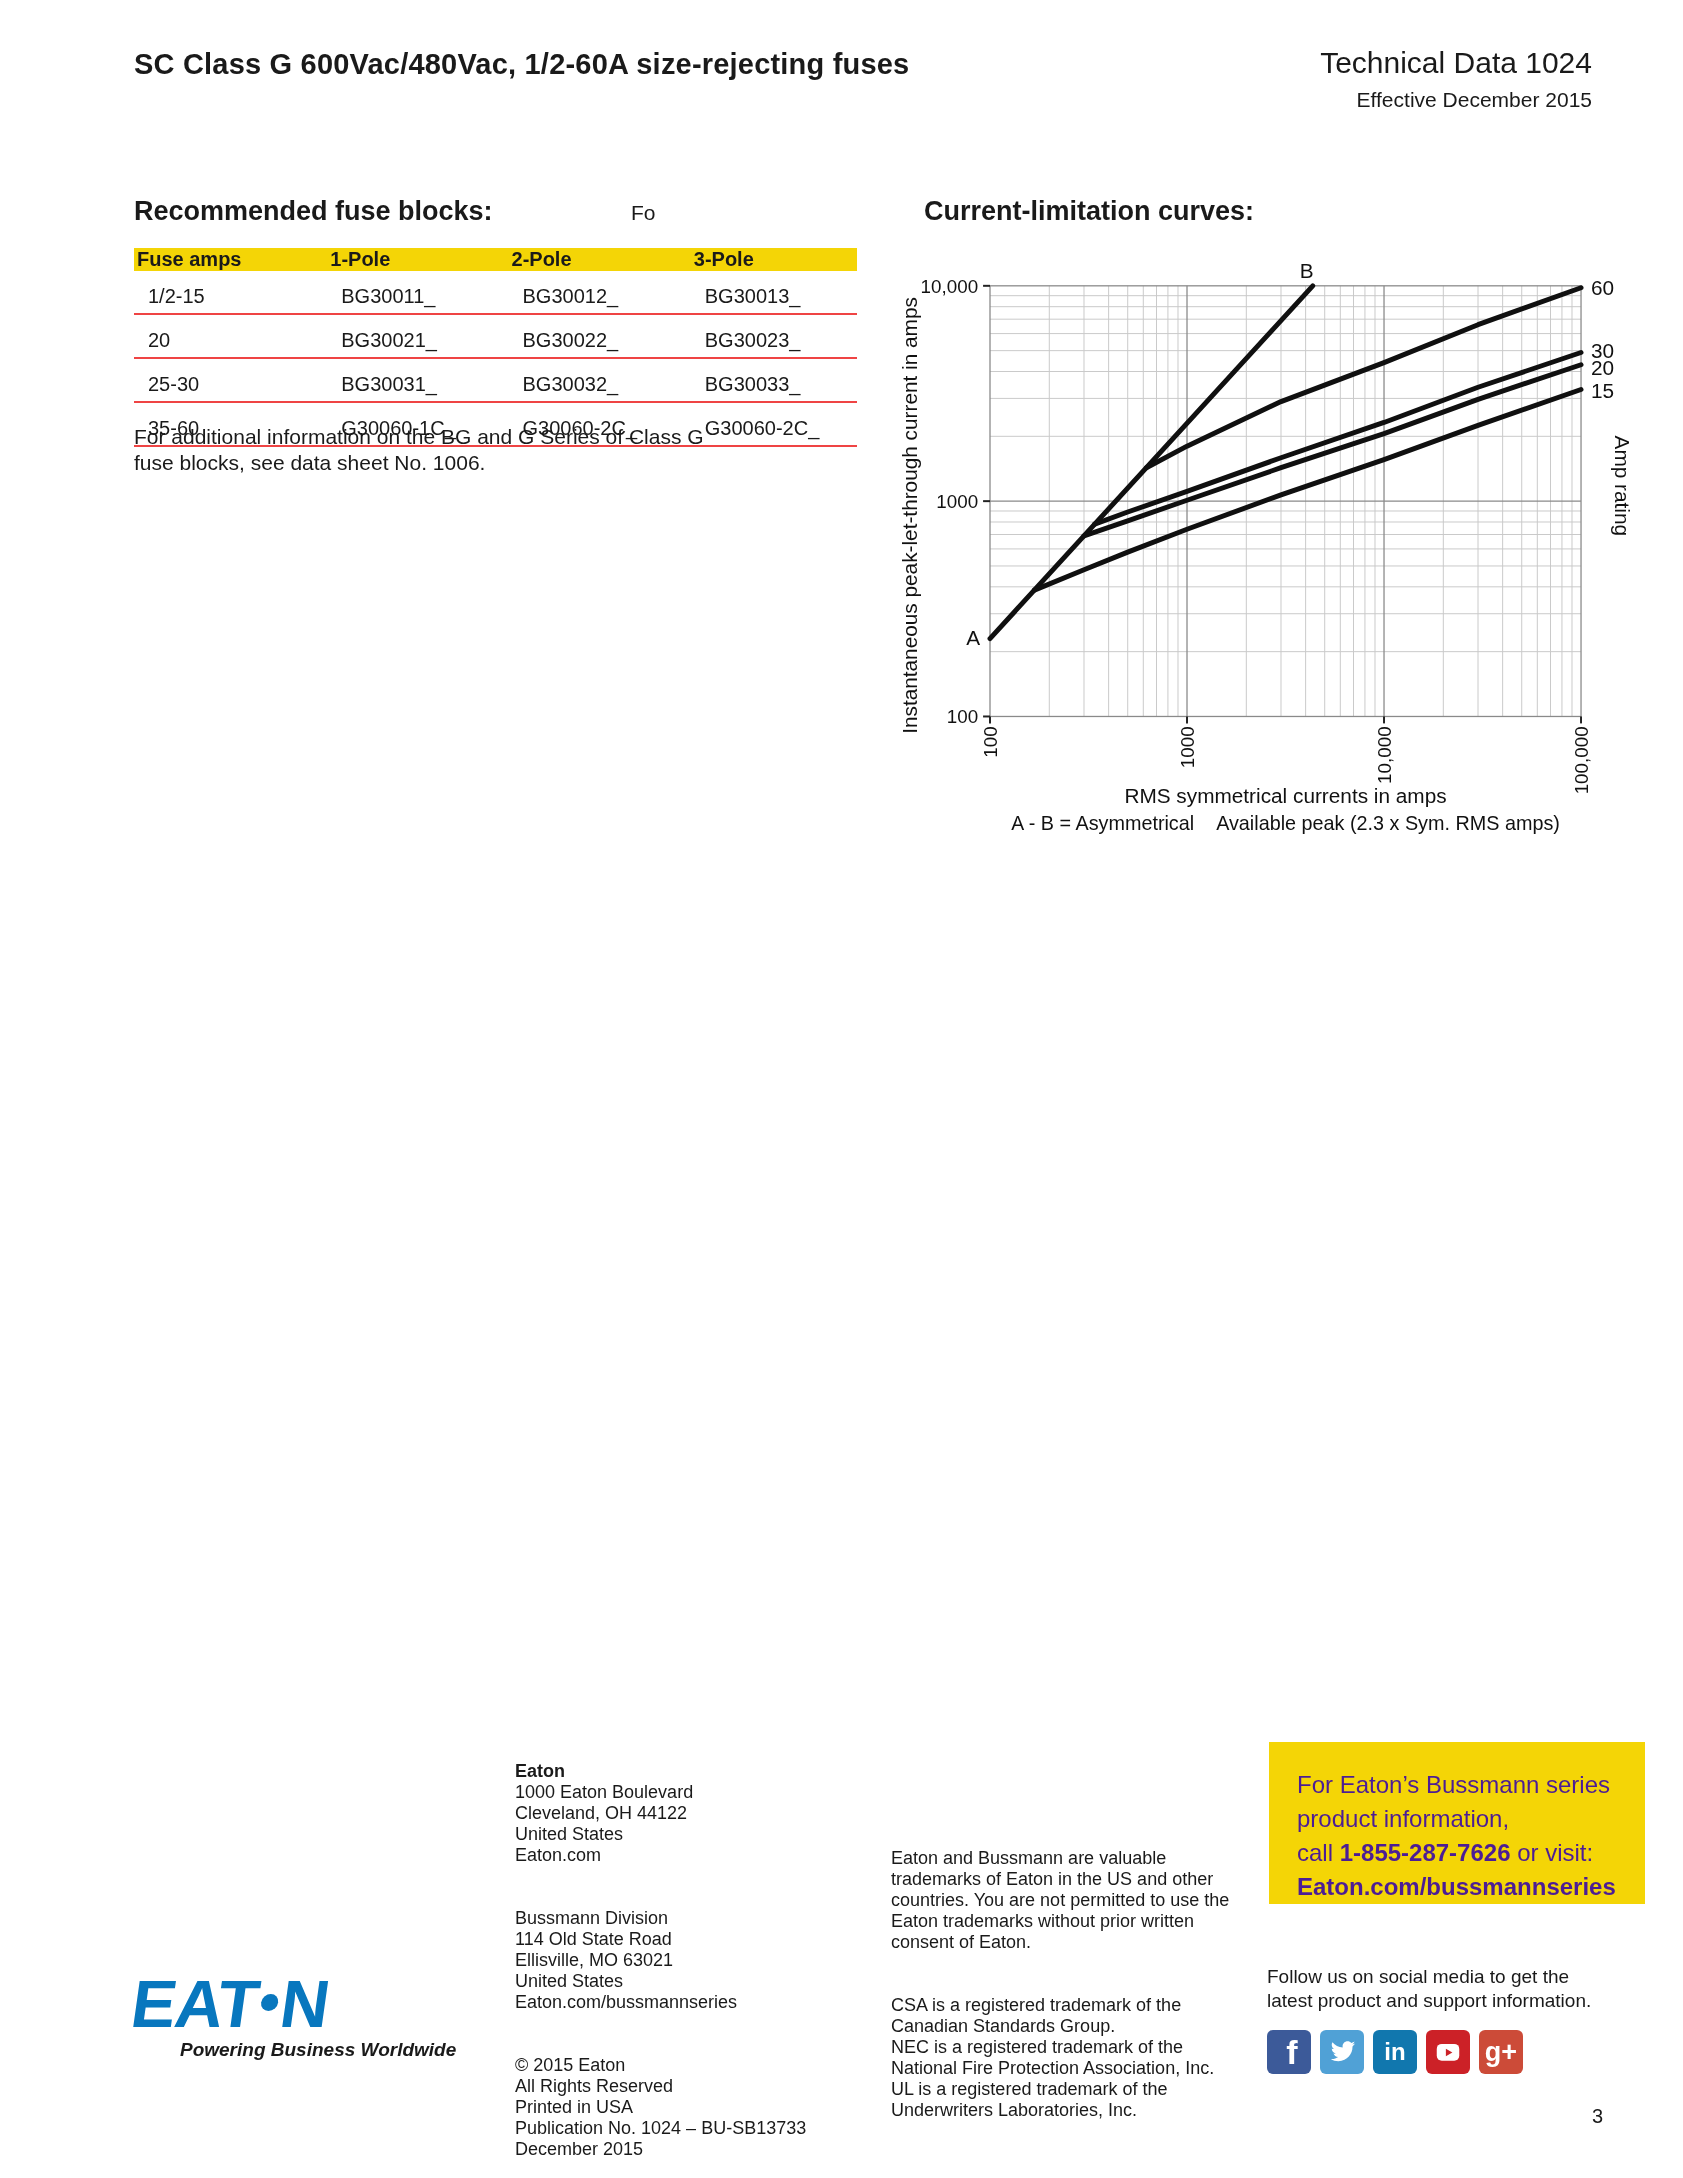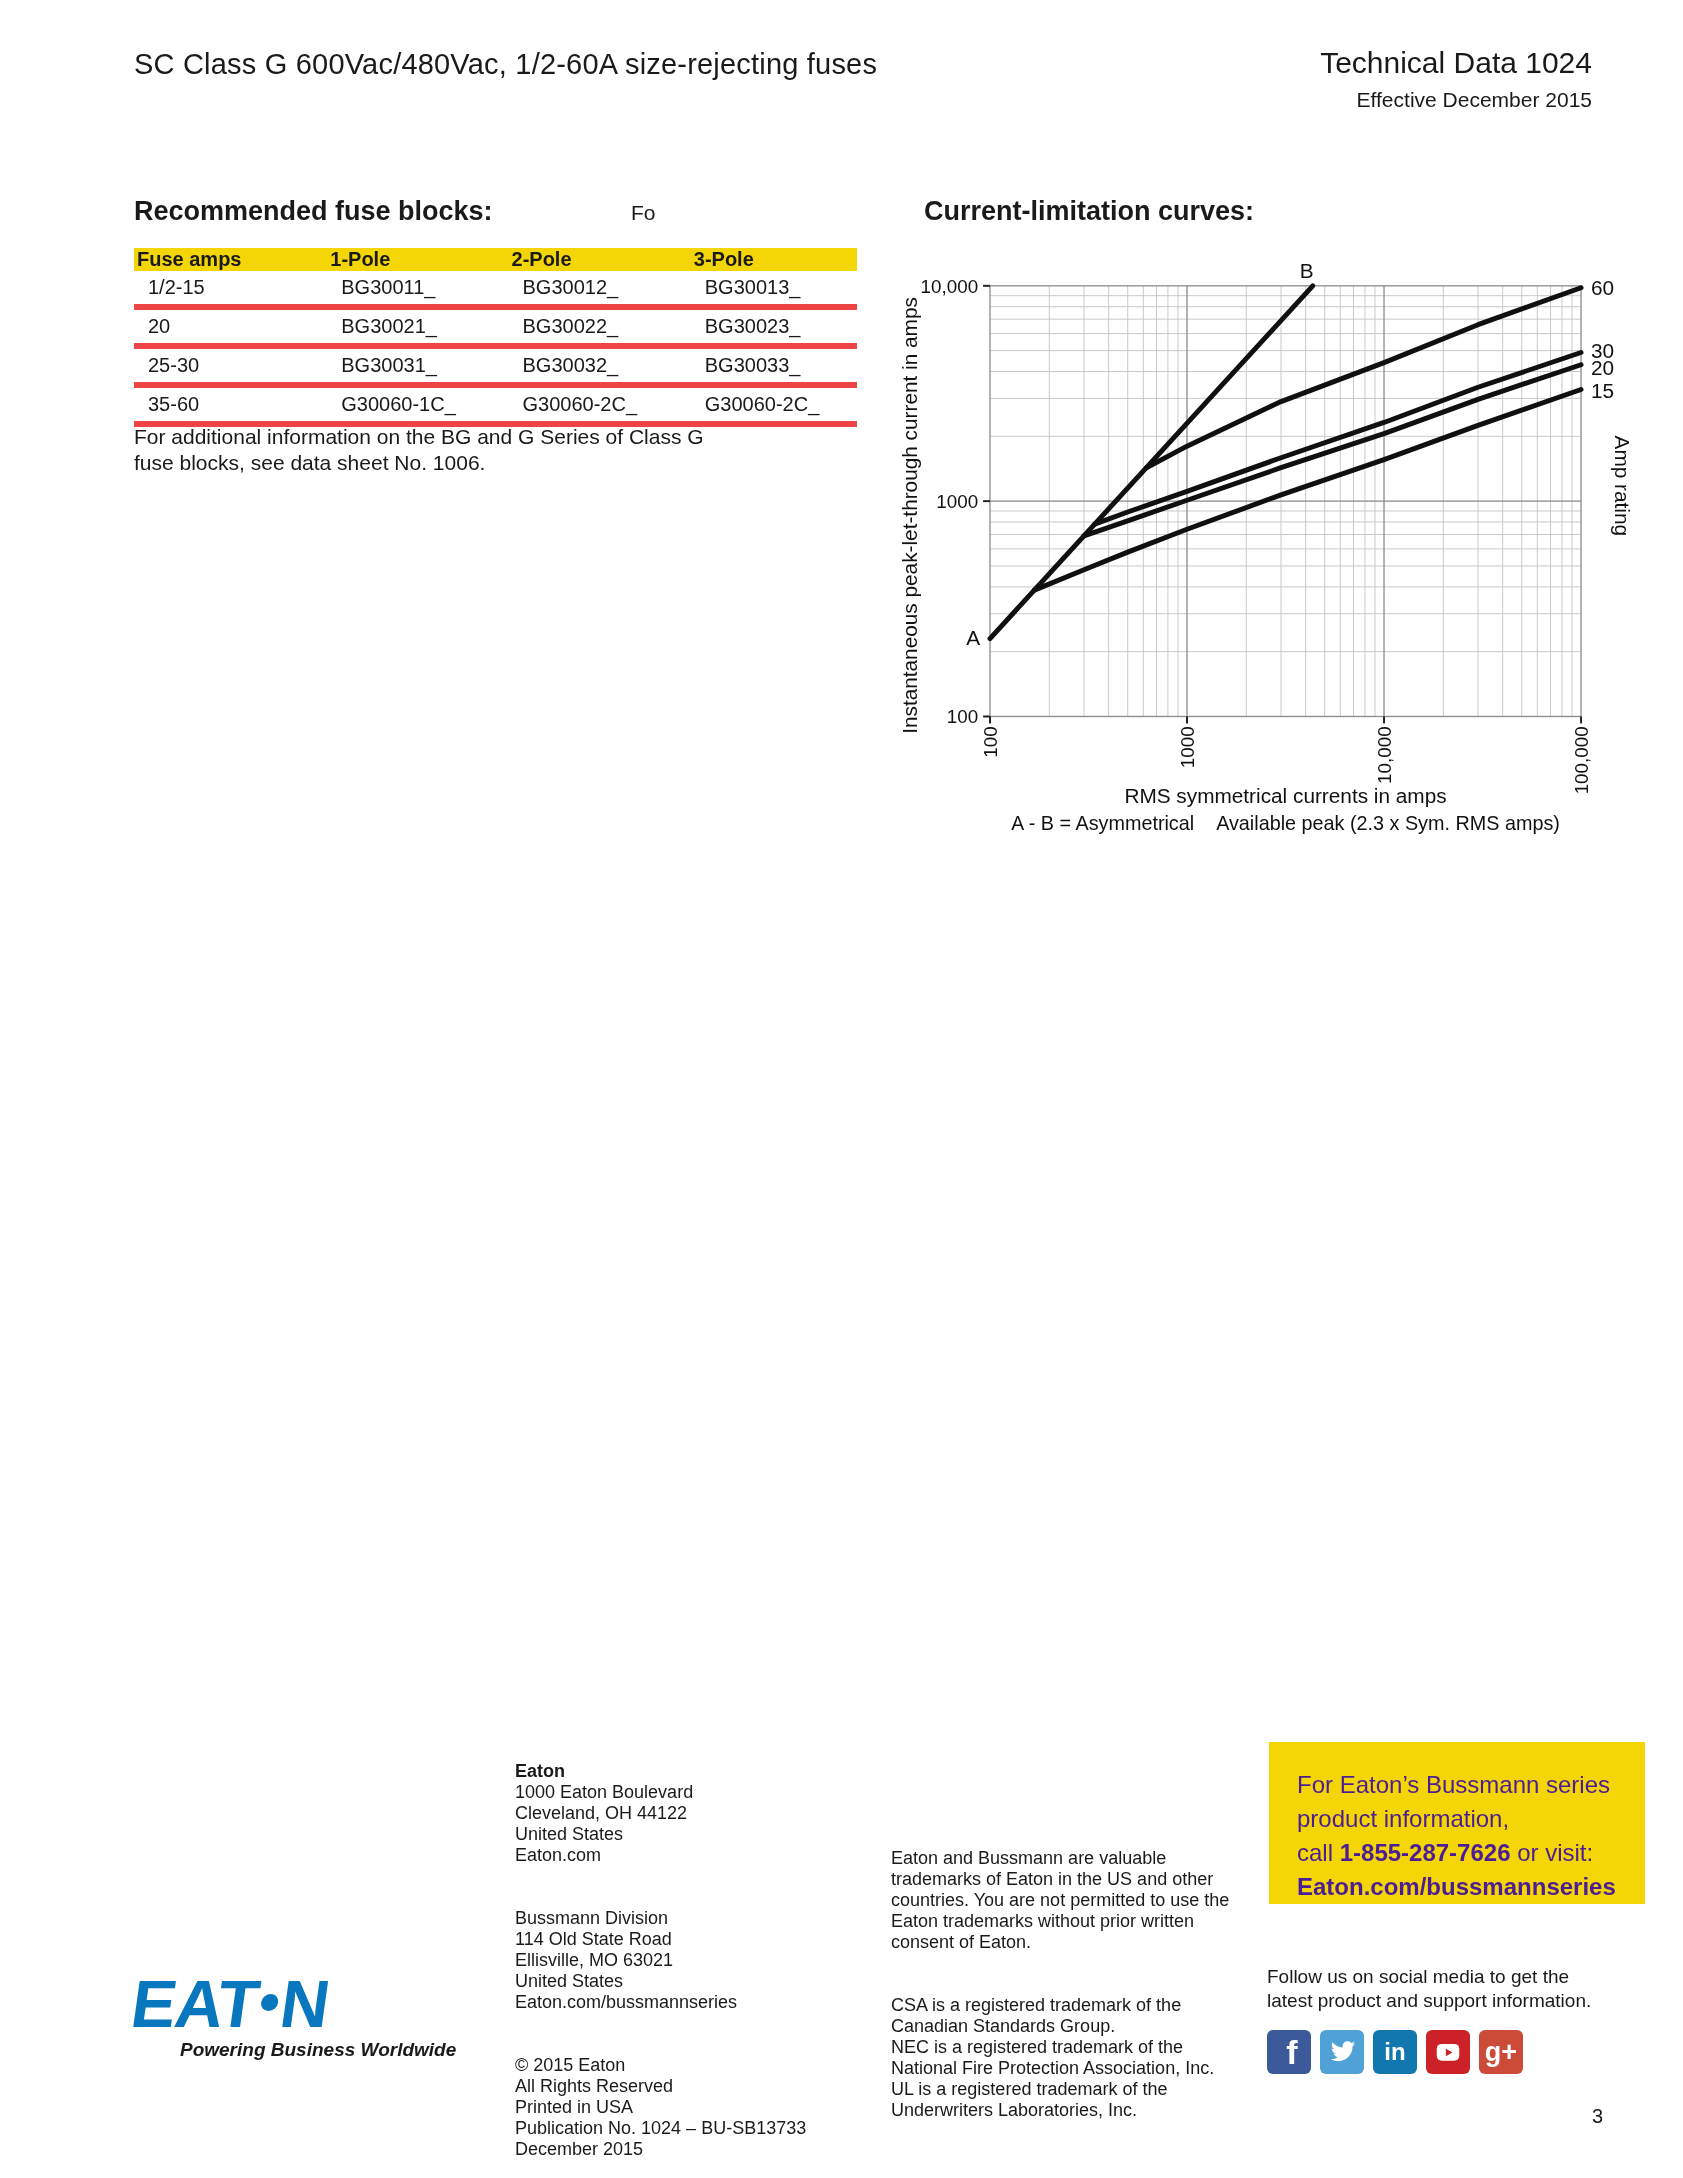--- a/index.html
+++ b/index.html
@@ -1,33 +1,33 @@
 <!DOCTYPE html>
 <html style="--yellow: #F4D506; --eblue: #0877BE; --c-fb: #3C5A99; --c-tw: #50A1D6; --c-li: #1177AE; --c-yt: #CC2127; --c-gp: #CC4B38;"><head>
 <meta charset="utf-8">
 <style>
   html,body{margin:0;padding:0;background:#ffffff;}
   .page{position:relative;width:1683px;height:2178px;background:#fff;overflow:hidden;
         font-family:"Liberation Sans",sans-serif;color:#1a1a1a;}
 
   
-  .doc-title{position:absolute;left:134px;top:48px;font-size:29px;font-weight:400;letter-spacing:0.2px;}
+  .doc-title{position:absolute;left:134px;top:48px;font-size:29px;font-weight:700;letter-spacing:0.2px;}
   .hdr-right{position:absolute;right:91px;top:46px;text-align:right;}
   .hdr-right .td{font-size:30px;font-weight:400;}
   .hdr-right .eff{font-size:21px;margin-top:8px;}
 
   
   .sec-h{position:absolute;font-size:27px;font-weight:700;}
   .stray{position:absolute;left:631px;top:201px;font-size:21px;}
 
   
   .fuse-table{position:absolute;left:134px;top:248px;width:723px;border-collapse:collapse;table-layout:fixed;}
   .fuse-table th{background:var(--yellow);text-align:left;font-size:20px;font-weight:700;
                  height:18px;padding:0 0 0 3px;}
-  .fuse-table td{font-size:20px;height:33px;padding:0 0 0 14px;border-bottom:6px solid #ef4444;}
+  .fuse-table td{font-size:20px;height:33px;padding:9px 0 0 14px;border-bottom:2px solid #ef4444;}
   .note{position:absolute;left:134px;top:424px;font-size:21px;line-height:26px;white-space:pre-line;}
 
   
   .chart-wrap{position:absolute;left:891px;top:248px;width:792px;height:634px;}
   .ct{font-family:"Liberation Sans",sans-serif;font-size:19px;fill:#111;}
   .cs{font-family:"Liberation Sans",sans-serif;font-size:21px;fill:#111;}
   .cl{font-family:"Liberation Sans",sans-serif;font-size:21px;fill:#111;}
   .cl2{font-family:"Liberation Sans",sans-serif;font-size:20px;fill:#111;}
   .gmin{stroke:#c9c9c9;stroke-width:1;}
   .gmaj{stroke:#8a8a8a;stroke-width:1.3;}

